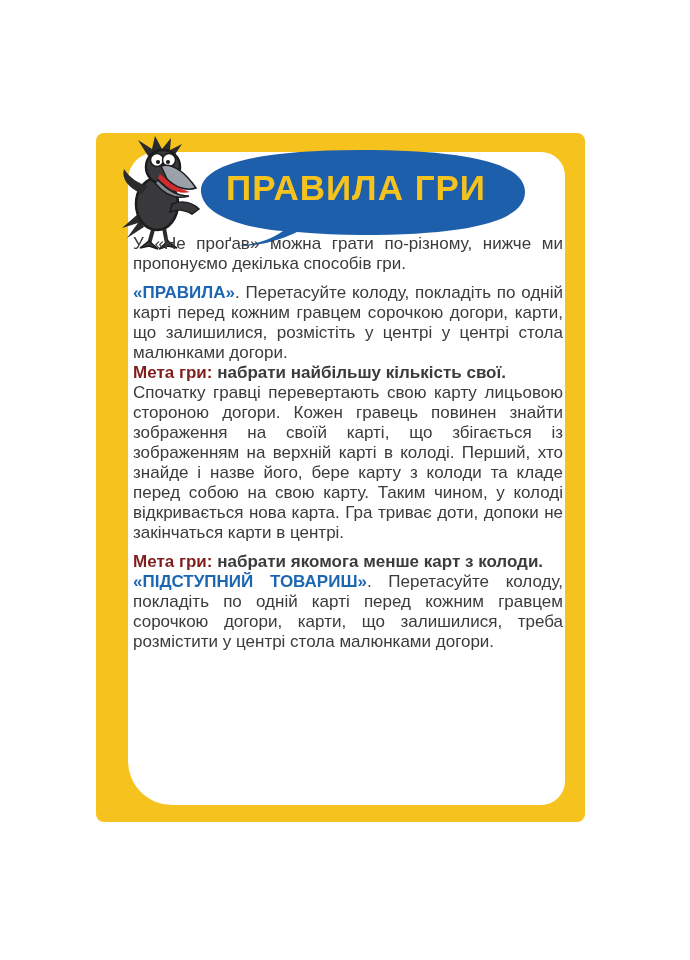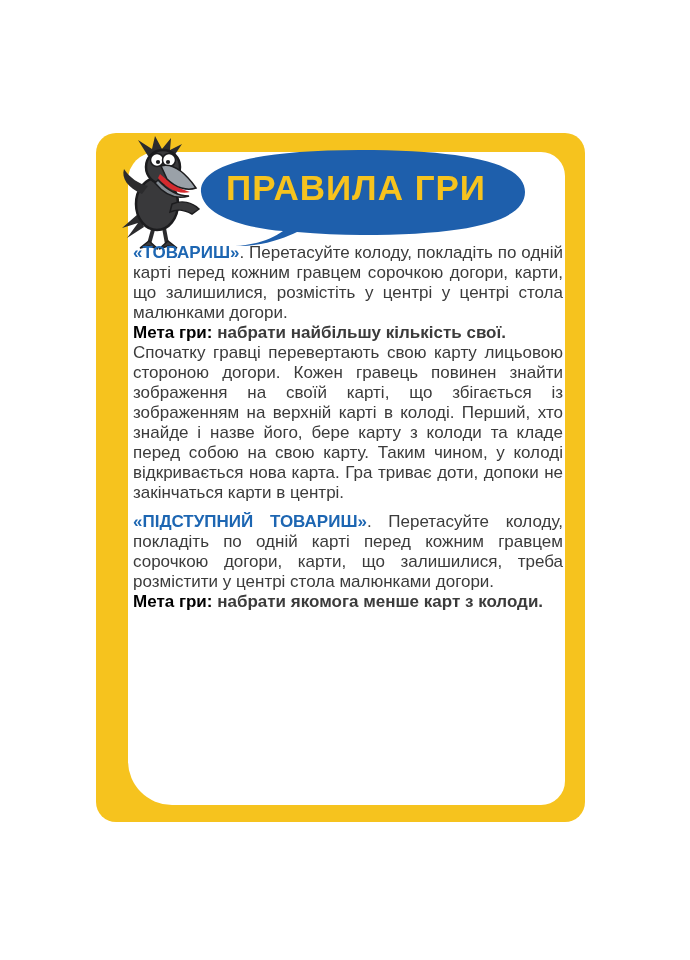--- a/index.html
+++ b/index.html
@@ -15,21 +15,21 @@
     background: #ffffff;
     overflow: hidden;
   }
   .card {
     position: absolute;
     left: 96px;
     top: 133px;
     width: 489px;
     height: 689px;
     background: #F6C31E;
-    border-radius: 20px;
+    border-radius: 8px;
   }
   .panel {
     position: absolute;
     left: 32px;
     top: 19px;
     width: 437px;
     height: 653px;
     background: #ffffff;
     border-radius: 28px 24px 24px 44px;
   }
@@ -73,21 +73,21 @@
     text-align: justify;
   }
   .content p { margin: 0; }
   .intro { margin-bottom: 7px !important; }
   .section { margin-top: 9px; }
   .sec-head {
     color: #1D66B2;
     font-weight: bold;
   }
   .goal-label {
-    color: #000000;
+    color: #7f1d1d;
     font-weight: bold;
   }
   .goal-text { font-weight: bold; }
   .note { font-style: italic; }
 </style>
 </head>
 <body>
 
 <div class="page">
   <div class="card">
@@ -126,27 +126,28 @@
 
       <path d="M42 38 C52 47 62 53 72 56 C60 59 48 52 40 42 Z" fill="#D42A2E"></path>
 
       <path d="M43 30 C54 27 66 35 78 52 C69 55 58 52 49 43 Z" fill="#9AA1A8" stroke="#1C1C1E" stroke-width="1.5"></path>
 
       <path d="M40 44 C49 54 60 60 71 60 C58 64 46 58 37 47 Z" fill="#848B92" stroke="#1C1C1E" stroke-width="1.5"></path>
     </svg>
 
     <div class="content">
 
+      <p class="intro">У «Не проґав» можна грати по-різному, нижче ми пропонуємо декілька способів гри.</p>
 
       <div class="section">
-        <p><span class="sec-head">«ТОВАРИШ»</span><span>.</span> <span>Перетасуйте колоду, покладіть по одній карті перед кожним гравцем сорочкою догори, карти, що залишилися, розмістіть у центрі у центрі стола малюнками догори.</span></p>
+        <p><span class="sec-head">«ПРАВИЛА»</span><span>.</span> <span>Перетасуйте колоду, покладіть по одній карті перед кожним гравцем сорочкою догори, карти, що залишилися, розмістіть у центрі у центрі стола малюнками догори.</span></p>
         <p><span class="goal-label">Мета гри:</span> <span class="goal-text">набрати найбільшу кількість свої.</span></p>
         <p>Спочатку гравці перевертають свою карту лицьовою стороною догори. Кожен гравець повинен знайти зображення на своїй карті, що збігається із зображенням на верхній карті в колоді. Перший, хто знайде і назве його, бере карту з колоди та кладе перед собою на свою карту. Таким чином, у колоді відкривається нова карта. Гра триває доти, допоки не закінчаться карти в центрі.</p>
       </div>
 
       <div class="section">
+        <p><span class="goal-label">Мета гри:</span> <span class="goal-text">набрати якомога менше карт з колоди.</span></p>
         <p><span class="sec-head">«ПІДСТУПНИЙ ТОВАРИШ»</span><span>.</span> <span>Перетасуйте колоду, покладіть по одній карті перед кожним гравцем сорочкою догори, карти, що залишилися, треба розмістити у центрі стола малюнками догори.</span></p>
-        <p><span class="goal-label">Мета гри:</span> <span class="goal-text">набрати якомога менше карт з колоди.</span></p>
       </div>
 
     </div>
   </div>
 </div>
 
 </body></html>

